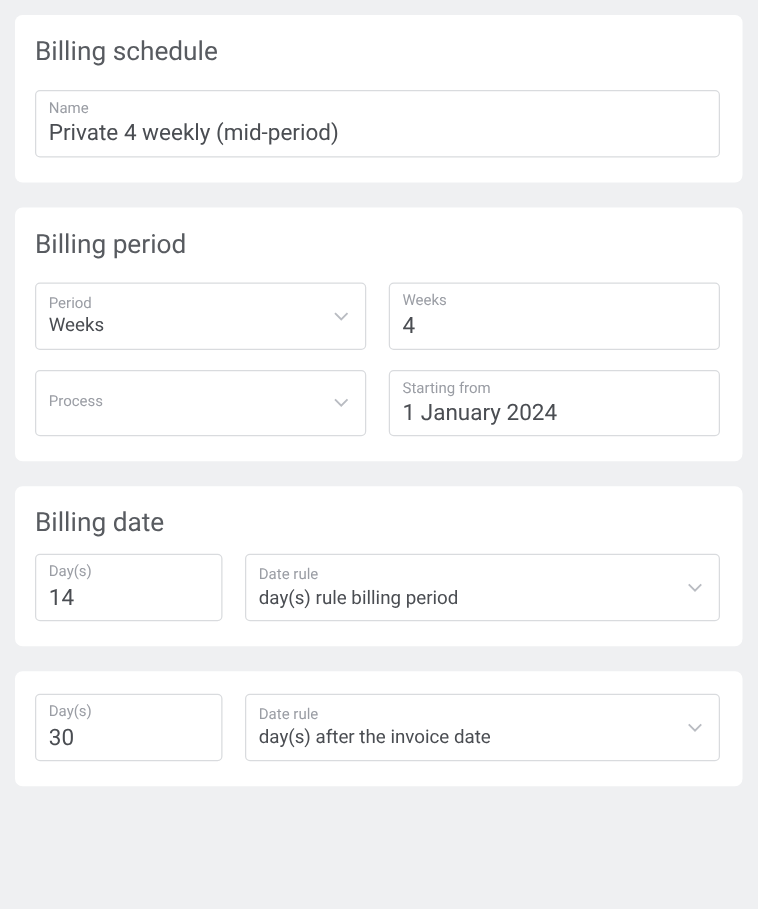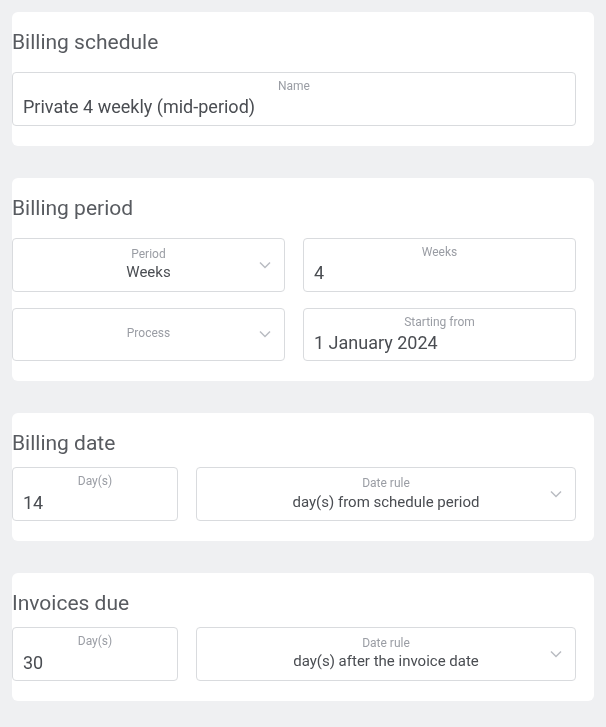--- a/index.html
+++ b/index.html
@@ -11,22 +11,22 @@
       background: #eff0f2;
       font-family: -apple-system, BlinkMacSystemFont, "Segoe UI", Roboto, "Helvetica Neue", Arial, sans-serif;
       font-size: 14px;
       color: #4a4d52;
       padding: 12px;
       width: 606px;
     }
     .card {
       background: #ffffff;
       border-radius: 6px;
-      padding: 18px 18px 20px 0;
-      margin-bottom: 32px;
+      padding: 18px 18px 20px 16px;
+      margin-bottom: 20px;
     }
     .card h2 {
       font-size: 21px;
       font-weight: 400;
       color: #585b60;
       margin-bottom: 18px;
     }
     .card h2.tight {
       margin-bottom: 12px;
     }
@@ -39,30 +39,29 @@
     }
     .field {
       position: relative;
       border: 1px solid #d9dbde;
       border-radius: 4px;
       padding: 6px 10px 6px 10px;
       min-height: 48px;
       display: flex;
       flex-direction: column;
       justify-content: center;
-      align-items: center;
     }
     .field-full {
       width: 100%;
     }
     .field-half {
       flex: 1;
     }
     .field-narrow {
-      width: 166px;
+      width: 150px;
       flex: none;
     }
     .field-wide {
       flex: 1;
     }
     .field label {
       font-size: 12px;
       color: #9a9da4;
       line-height: 1.2;
       margin-bottom: 2px;
@@ -151,32 +150,31 @@
 
 <div class="card">
   <h2 class="tight">Billing date</h2>
   <div class="row">
     <div class="field field-narrow">
       <label>Day(s)</label>
       <input type="text" class="input" value="14" style="">
     </div>
     <div class="field field-wide">
       <label>Date rule</label>
-      <span class="value">day(s) from schedule period</span>
+      <span class="value">day(s) rule billing period</span>
       <span class="chevron">
         <svg viewBox="0 0 12 8">
             <polyline points="1,1.5 6,6.5 11,1.5"></polyline>
           </svg>
       </span>
     </div>
   </div>
 </div>
 
 <div class="card">
-  <h2 class="tight">Invoices due</h2>
   <div class="row">
     <div class="field field-narrow">
       <label>Day(s)</label>
       <input type="text" class="input" value="30" style="">
     </div>
     <div class="field field-wide">
       <label>Date rule</label>
       <span class="value">day(s) after the invoice date</span>
       <span class="chevron">
         <svg viewBox="0 0 12 8">

